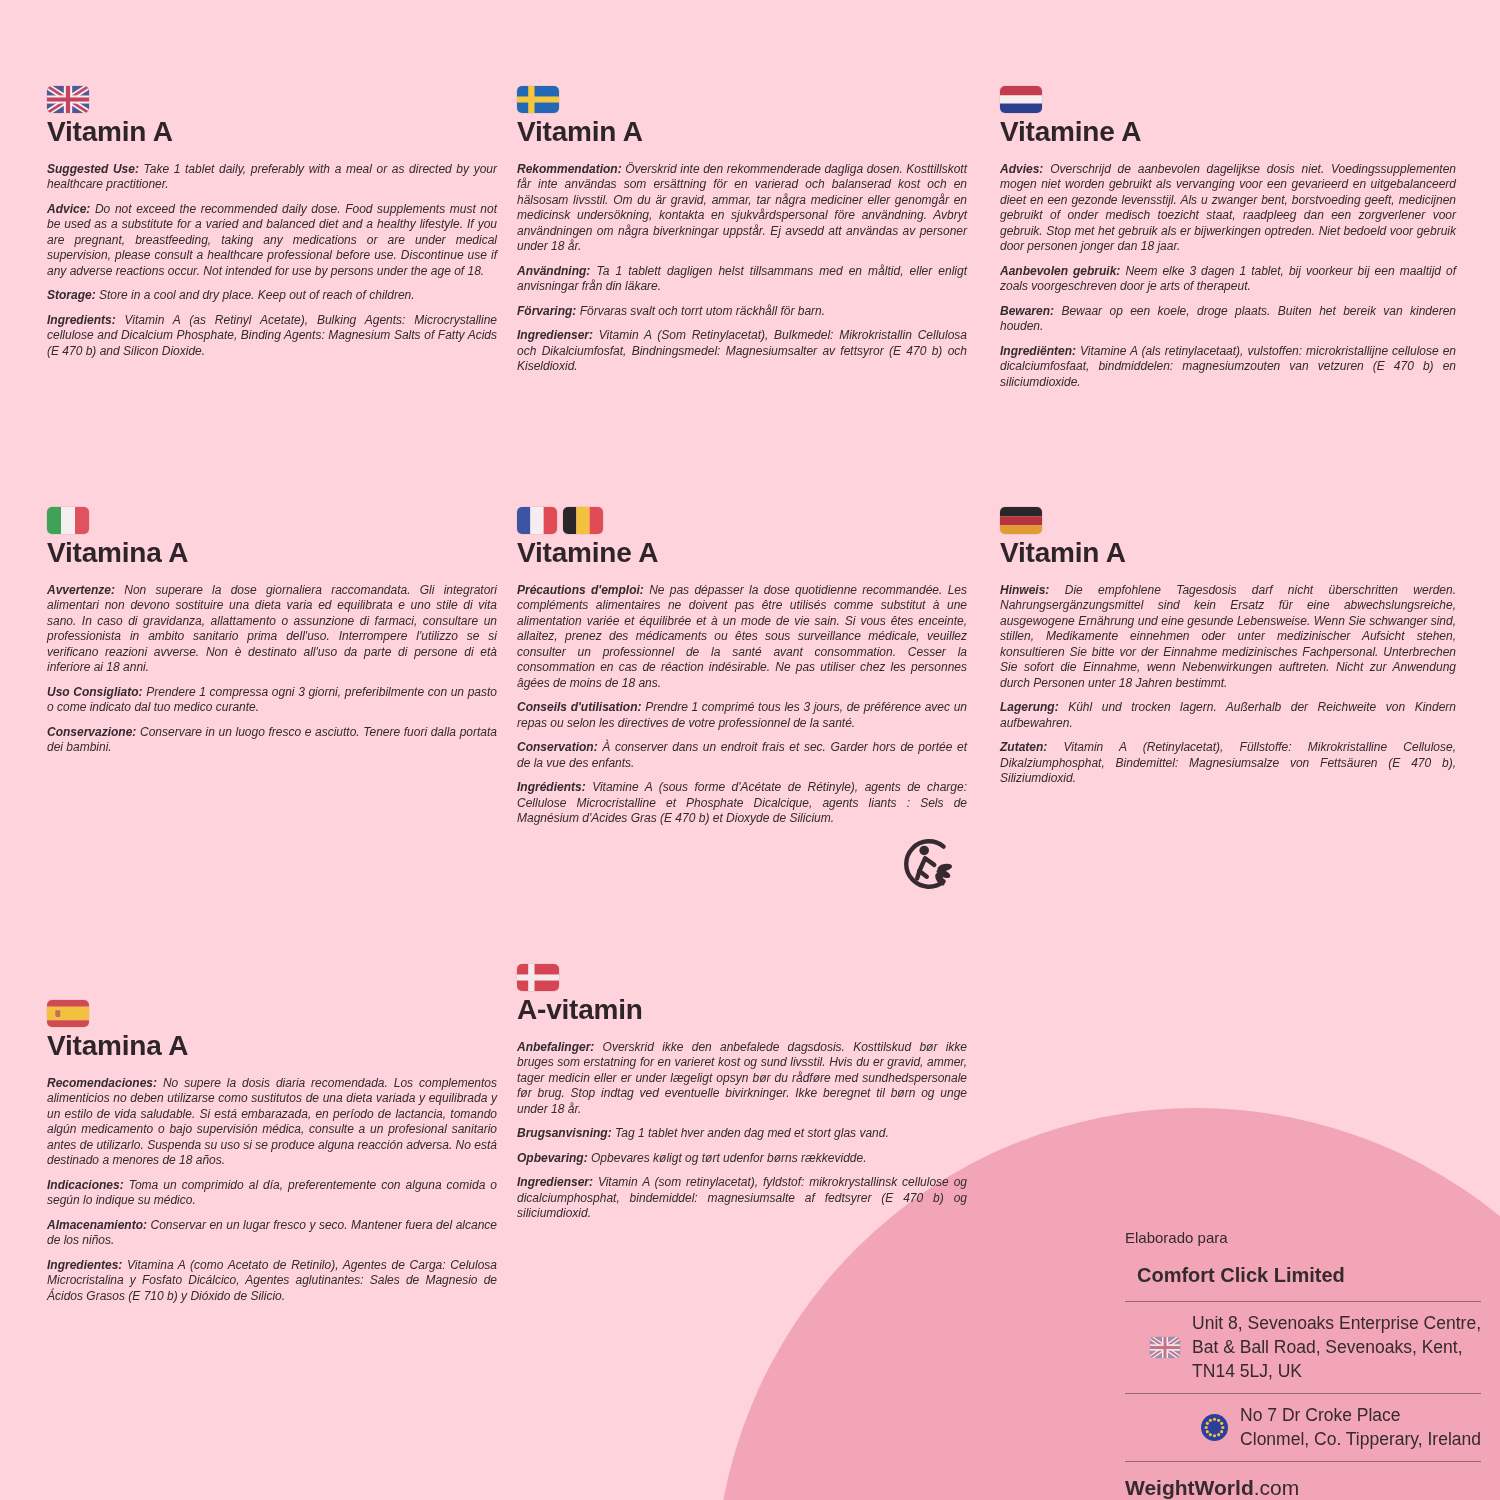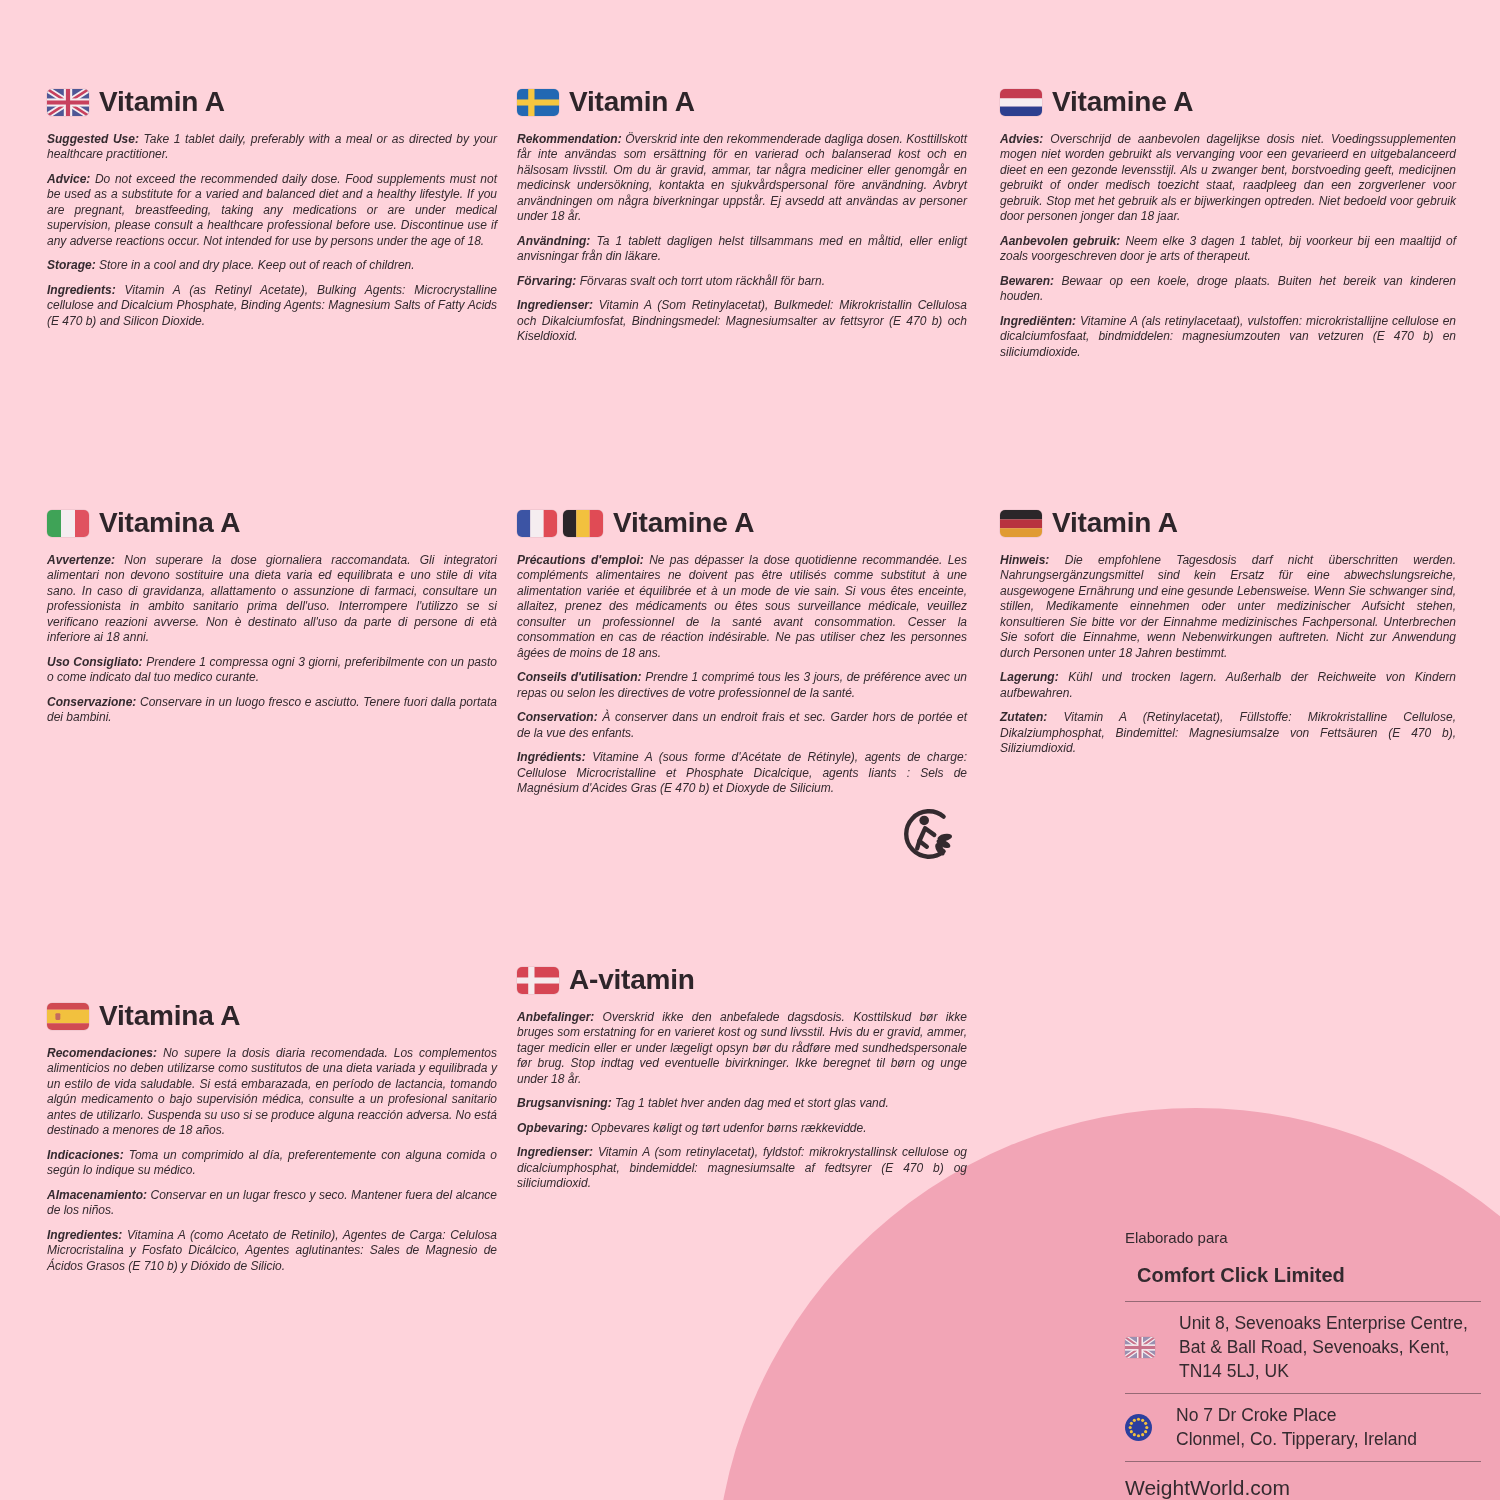--- a/index.html
+++ b/index.html
@@ -7,47 +7,47 @@
     position:relative; width:1500px; height:1500px; overflow:hidden;
     background:#fed3db; color:#342a2f;
     font-family:"Liberation Sans","DejaVu Sans",sans-serif;
   }
   .big-circle{
     position:absolute; left:715px; top:1108px; width:962px; height:962px;
     border-radius:50%; background:#f2a5b6;
   }
   .sec{position:absolute; width:450px;}
   .sec h2{
-    display:flex; align-items:center; gap:10px;
+    display:flex; gap:3px;
     font-size:28px; font-weight:700; letter-spacing:-0.2px;
-    margin:0 0 14px 0; color:#2e252a;
+    margin:0 0 14px 0; color:#2e252a;flex-direction:column;
   }
   .flag{width:42px; height:27px; border-radius:5px; overflow:hidden; flex:0 0 auto; box-shadow:0 0 0 0.5px rgba(52,42,47,0.12);}
   .flag svg{display:block; width:100%; height:100%;}
   .flag.small{width:30px; height:21px; border-radius:4px;}
   .flagpair{display:flex; gap:6px; flex:0 0 auto;}
   .sec p{
     margin:0 0 9px 0; font-size:12px; line-height:1.29;
     text-align:justify;
     font-style:italic;
   }
   .sec p b{font-weight:700;}
   .triman-wrap{display:flex; justify-content:flex-end; margin:6px 10px 0 0;}
   .triman-wrap svg{width:56px; height:56px;}
   
   .footer{position:absolute; left:1125px; top:1228px; width:356px; font-size:17.5px; line-height:1.35;}
   .made-for{font-size:15px; margin:0 0 14px 0;}
   .company{font-size:20px; font-weight:700; margin:12px;}
   .divider{border:none; border-top:1px solid rgba(74,56,64,0.55); margin:10px 0;}
-  .addr-row{display:flex; align-items:center; gap:24px;}
+  .addr-row{display:flex; align-items:center; gap:12px;justify-content:flex-end;}
   .addr{white-space:pre-line;}
   .eu-icon{width:27px; height:27px; flex:0 0 auto;}
   .eu-icon svg{display:block; width:100%; height:100%;}
   .brand{margin-top:12px; font-size:21px;}
-  .brand b{font-weight:400;}
+  .brand b{font-weight:700;}
 </style>
 </head>
 <body>
 
 <div id="label">
   <div class="big-circle"></div>
 
   <section class="sec" style="left:47px;top:86px;">
     <h2>
       <span class="flag">

